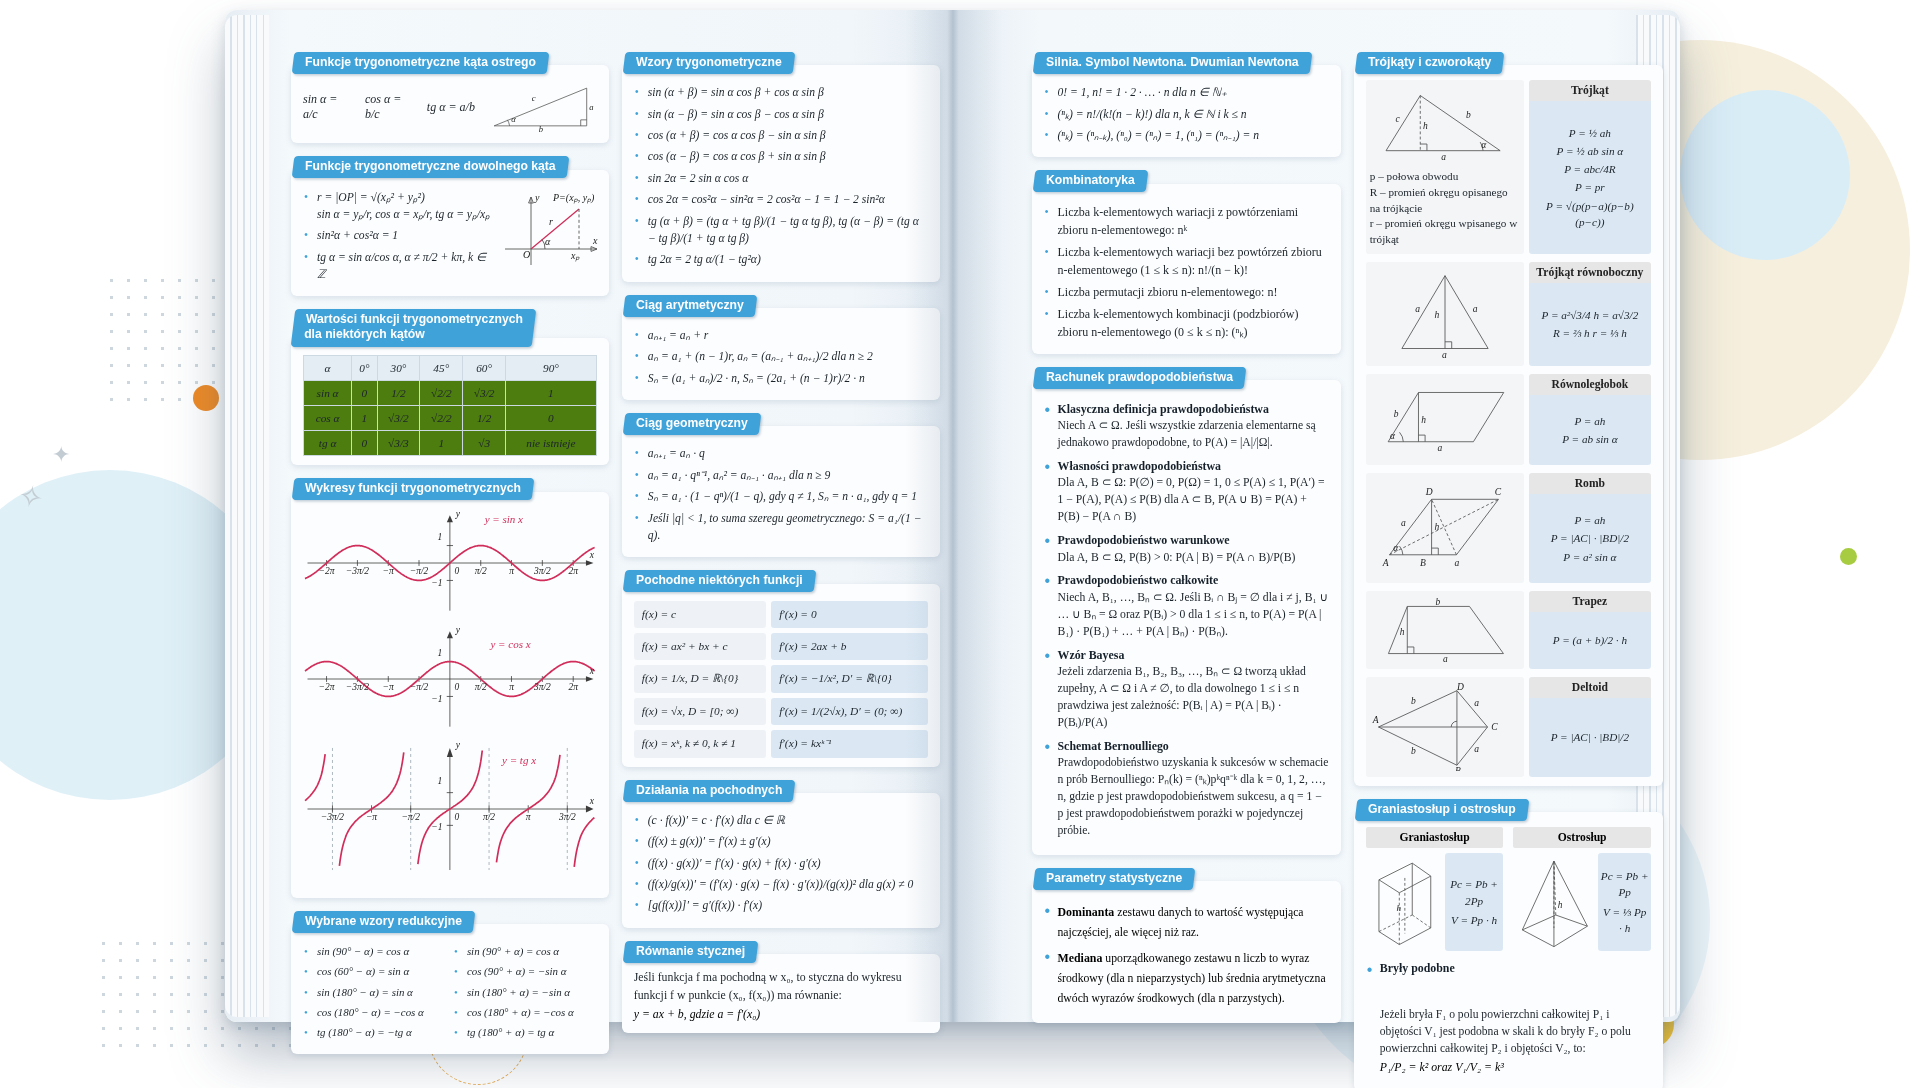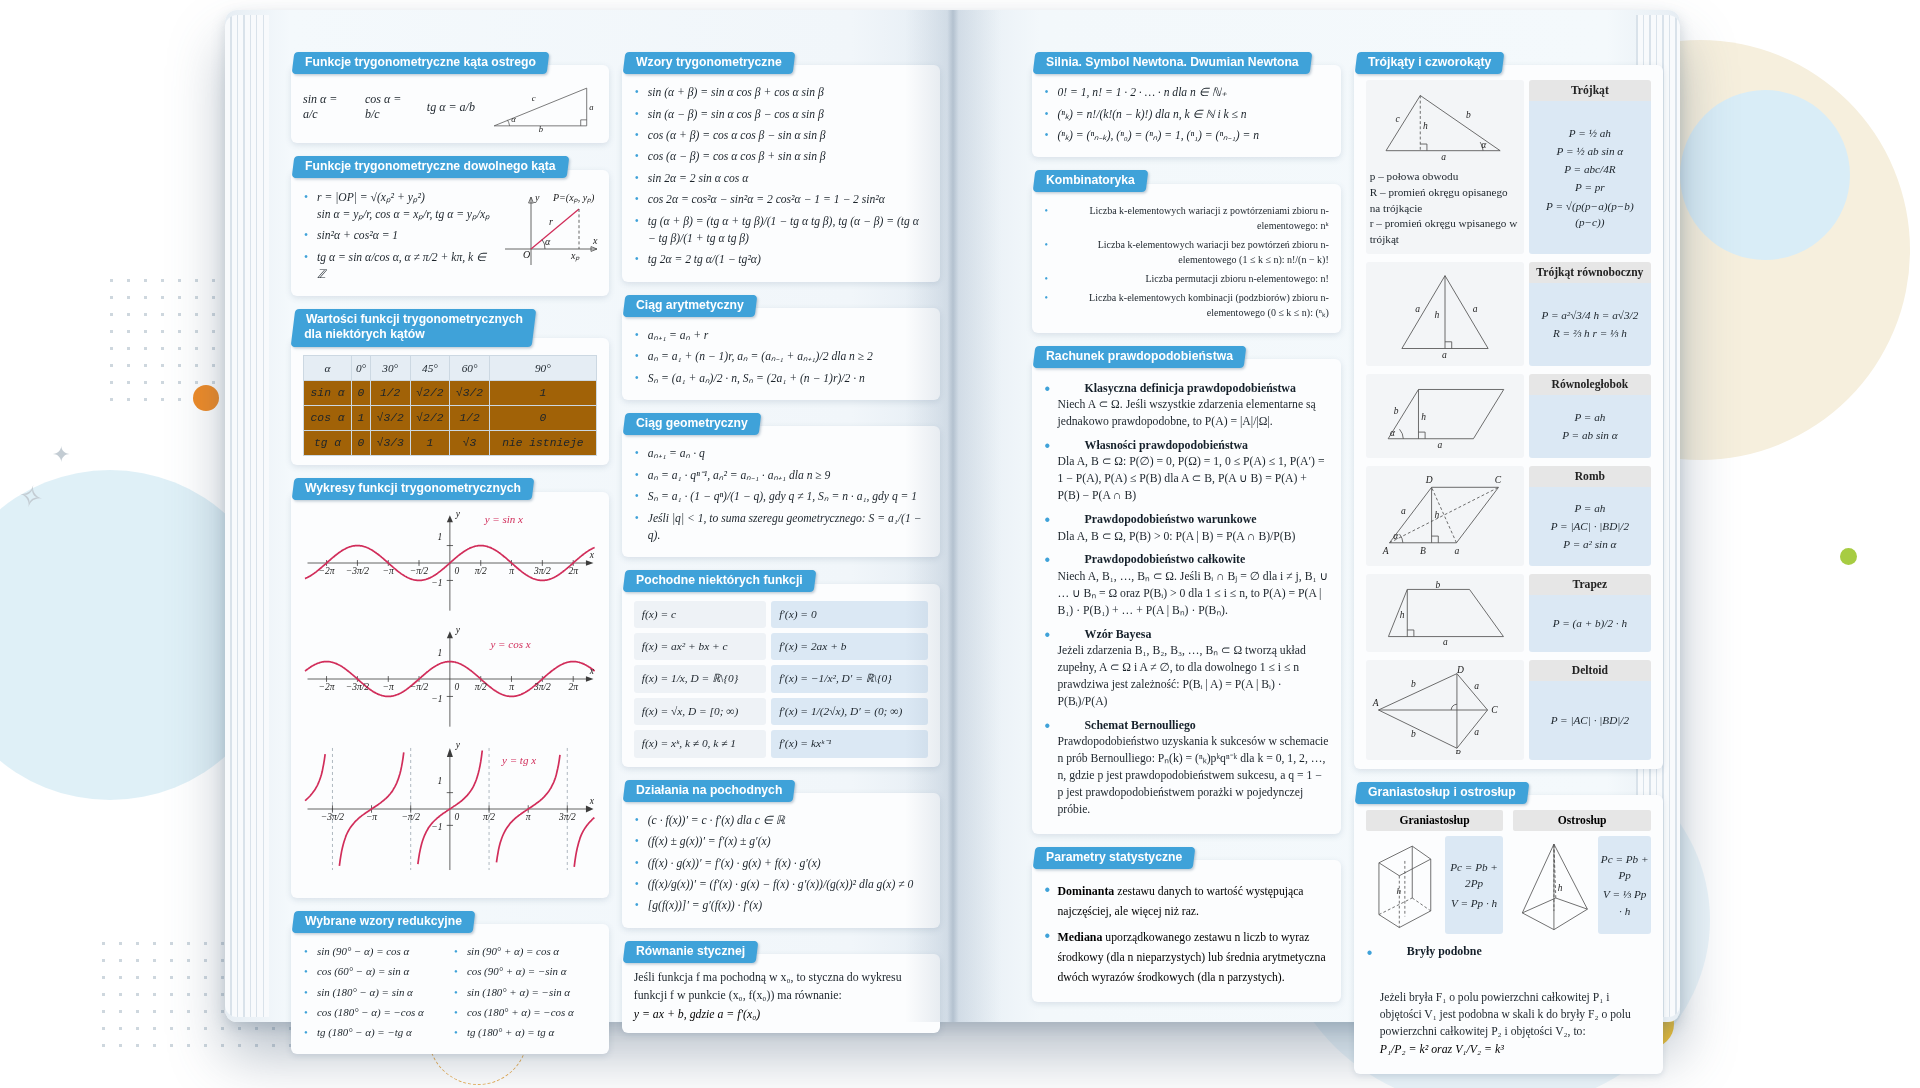--- a/index.html
+++ b/index.html
@@ -61,47 +61,47 @@
   .tag > span, .tag > div { display:block; transform:skewX(7deg); }
   .card { background:#fcfdfe; border-radius:6px; padding:15px 12px 9px;
           box-shadow:0 2px 6px rgba(70,100,130,.16); }
 
   .math { font-family:"Liberation Serif", serif; font-style:italic; color:#1c242b; }
 
   .blist { list-style:none; }
   .blist li { position:relative; padding-left:14px; margin:4px 0;
               font:italic 11.6px/1.5 "Liberation Serif", serif; color:#1c242b; }
   .blist li::before { content:"•"; position:absolute; left:1px; top:0; color:#3fa2d9; font-style:normal; }
-  .blist.prose li { font-style:normal; font-size:10px;text-align:right; }
+  .blist.prose li { font-style:normal; font-size:12px; }
 
   .topics { list-style:none; }
   .topics li { position:relative; padding-left:14px; margin:6px 0; }
   .topics li::before { content:"•"; position:absolute; left:1px; top:0; color:#3fa2d9; }
-  .topics .bt { font:bold 11.9px/1.45 "Liberation Serif", serif; color:#15202a;margin-left:27px; }
+  .topics .bt { font:bold 11.9px/1.45 "Liberation Serif", serif; color:#15202a; }
   .topics .bb { font:11.7px/1.45 "Liberation Serif", serif; color:#1c242b; }
   .topics.inline b { font:bold 11.9px/1.45 "Liberation Serif", serif; }
   .topics.inline span { font:11.7px/1.45 "Liberation Serif", serif; }
 
   
   .s1row { display:flex; align-items:center; gap:10px; }
   .s1row .math { font-size:12px; flex:1; text-align:left; }
   svg text { font:italic 10px "Liberation Serif", serif; fill:#222; }
   .diag line, .diag path, .diag polygon, .diag polyline { stroke:#555; stroke-width:.9; fill:none; }
   .diag .dash { stroke-dasharray:3 2.4; }
   .diag .red  { stroke:#d12d5a; stroke-width:1.3; }
 
   .s2body { position:relative; padding-right:104px; }
   .s2body .plot { position:absolute; right:-4px; top:2px; }
 
   
   table.vtab { width:100%; border-collapse:collapse; margin-top:2px; }
   .vtab th, .vtab td { border:1px solid #ccd8e2; text-align:center; padding:5px 2px;
        font:italic 11.3px/1.25 "Liberation Serif", serif; color:#1c242b; }
   .vtab thead th { background:#e5edf4; }
-  .vtab tbody td { background:#a16207;font-family:Liberation Mono, monospace; }
+  .vtab tbody td { background:#4d7c0f; }
 
   
   .graph { position:relative; height:100px; margin:6px 2px 16px; }
   .graph.tall { height:128px; }
   .graph svg { position:absolute; inset:0; width:100%; height:100%; overflow:visible; }
   .graph .ax   { stroke:#3c3c3c; stroke-width:.8; fill:none; vector-effect:non-scaling-stroke; }
   .graph .axf  { fill:#3c3c3c; stroke:none; }
   .graph .asym { stroke:#9aa6b0; stroke-width:.8; stroke-dasharray:3 3; fill:none; vector-effect:non-scaling-stroke; }
   .graph .curve{ stroke:#d12d5a; stroke-width:1.7; fill:none; vector-effect:non-scaling-stroke; }
   .graph .tick { position:absolute; transform:translateX(-50%);
@@ -126,21 +126,21 @@
 
   
   .shape-row { display:flex; gap:5px; margin-bottom:8px; }
   .shape-row:last-child { margin-bottom:0; }
   .sd { width:158px; background:#f3f5f7; border-radius:3px; display:flex; flex-direction:column;
         align-items:center; justify-content:center; padding:6px 4px; }
   .sf { flex:1; display:flex; flex-direction:column; border-radius:3px; overflow:hidden; }
   .sf .sh { background:#e6e6e6; text-align:center; font:bold 11.6px/1.3 "Liberation Serif", serif;
             color:#222; padding:3px 2px; }
   .sf .sb { background:#dbe8f4; flex:1; display:flex; flex-direction:column; align-items:center;
-            justify-content:center; gap:2px; padding:6px 3px; }
+            justify-content:center; gap:2px; padding:18px 3px; }
   .sf-line { font:italic 11.2px/1.45 "Liberation Serif", serif; color:#1c242b; text-align:center; }
   .legend { list-style:none; margin-top:5px; }
   .legend li { font:11.2px/1.4 "Liberation Serif", serif; color:#1c242b; }
 
   
   .gp-grid { display:flex; gap:10px; }
   .gp { flex:1; display:flex; flex-direction:column; }
   .gp .sh { background:#e6e6e6; text-align:center; font:bold 11.6px/1.3 "Liberation Serif", serif;
             padding:3px 2px; border-radius:2px; }
   .gp-body { display:flex; gap:5px; margin-top:5px; align-items:stretch; }

